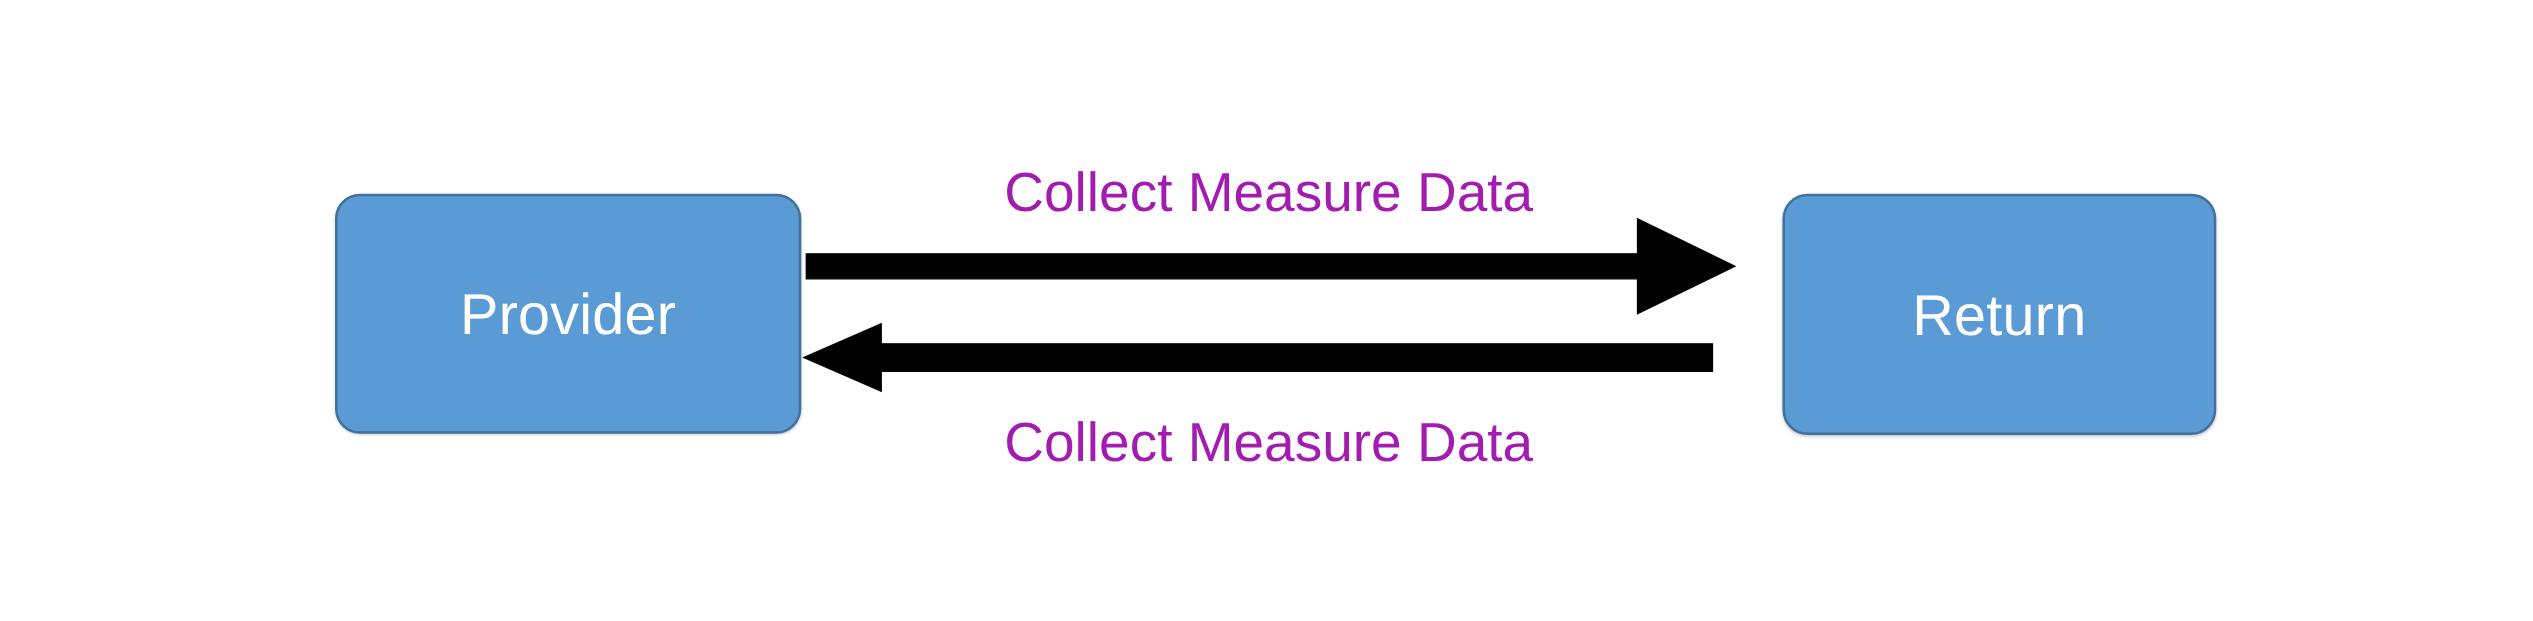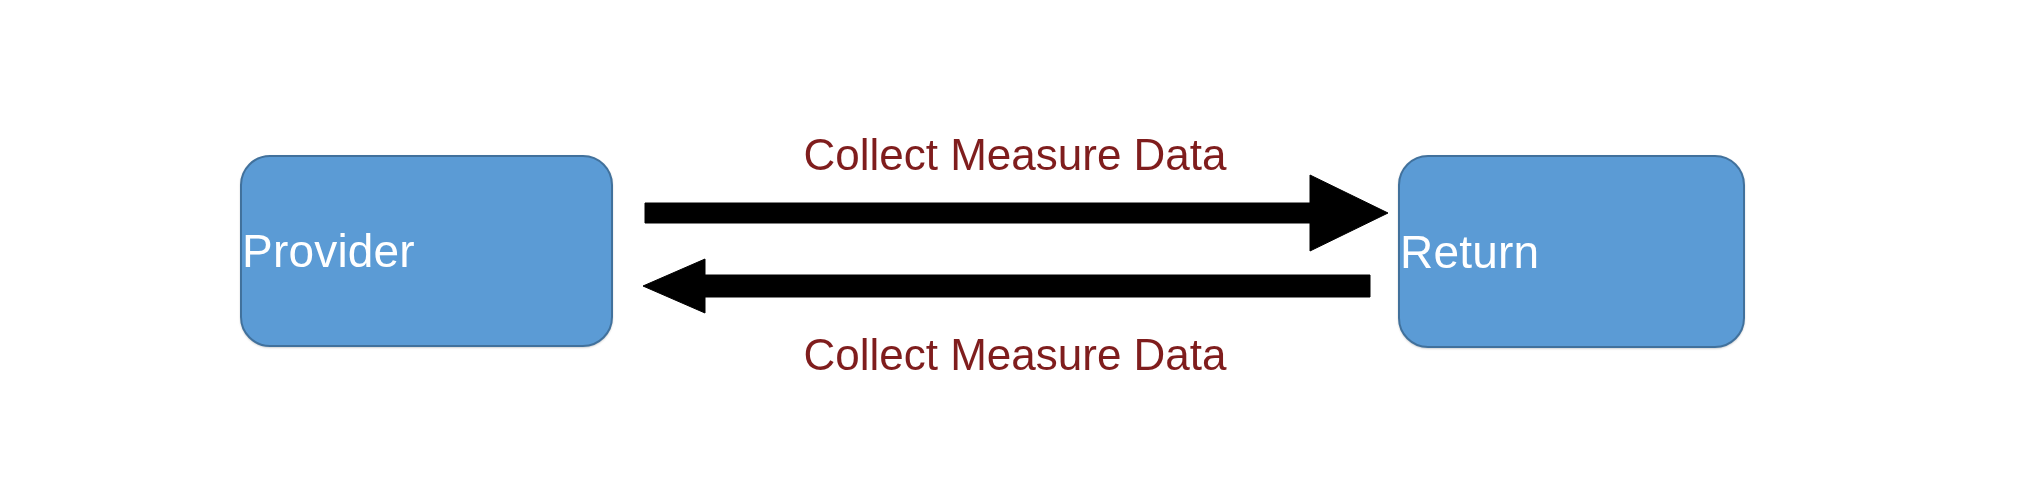--- a/index.html
+++ b/index.html
@@ -16,25 +16,26 @@
     width: 2026px;
     height: 497px;
     background: #ffffff;
     overflow: hidden;
   }
   .node-box {
     position: absolute;
     box-sizing: border-box;
     background: #5b9bd5;
     border: 2px solid #41719c;
-    border-radius: 30px;
+    border-radius: 20px;
     display: flex;
     align-items: center;
-    justify-content: flex-start;
+    justify-content: center;
     box-shadow: 0 1px 2px rgba(0,0,0,0.18);
+    margin-left: 28px;
   }
   .node-label {
     color: #ffffff;
     font-family: "Liberation Sans", sans-serif;
     font-size: 46px;
     font-weight: 400;
     line-height: 1;
     letter-spacing: 0.2px;
     white-space: nowrap;
   }
@@ -45,21 +46,21 @@
     height: 192px;
   }
   #payer-box {
     left: 1398px;
     top: 155px;
     width: 347px;
     height: 193px;
   }
   .edge-label {
     position: absolute;
-    color: #7f1d1d;
+    color: #a21caf;
     font-family: "Liberation Sans", sans-serif;
     font-size: 44px;
     font-weight: 400;
     line-height: 1;
     white-space: nowrap;
     text-align: center;
   }
   #collect-label {
     left: 645px;
     top: 133px;

